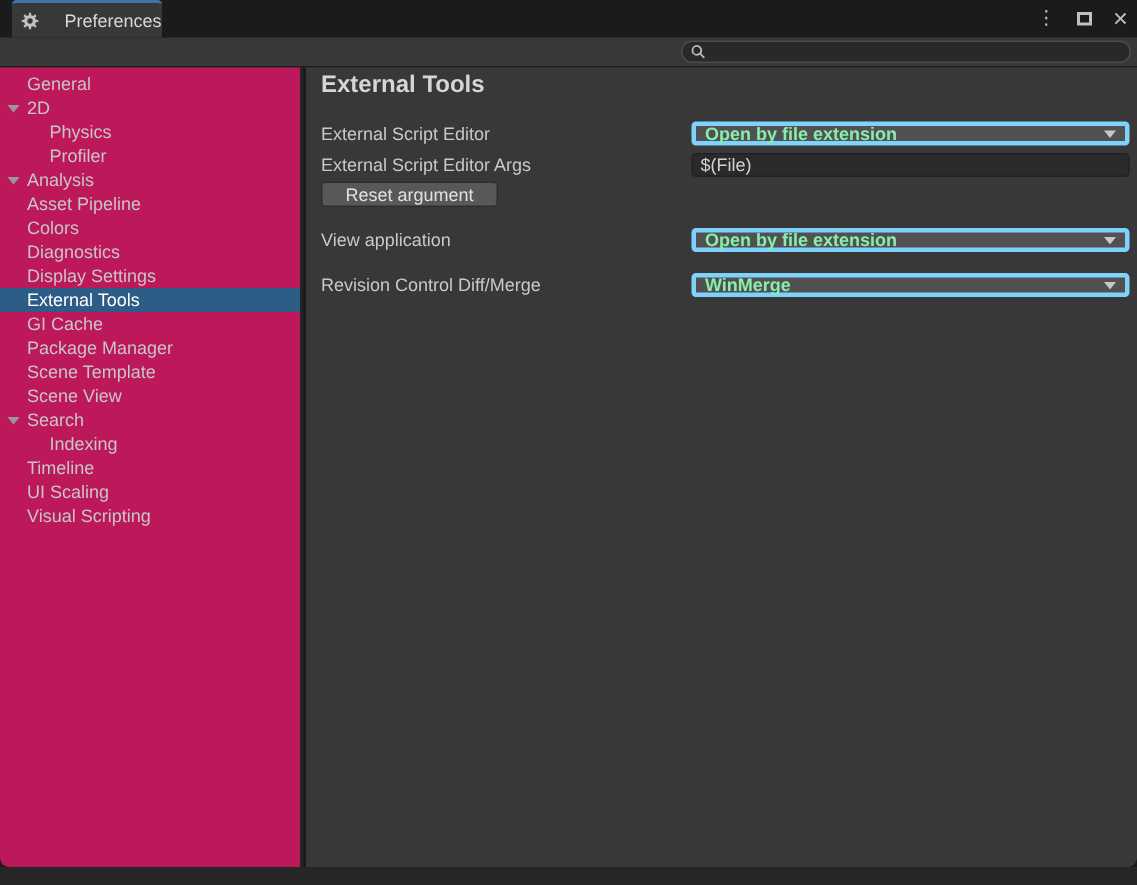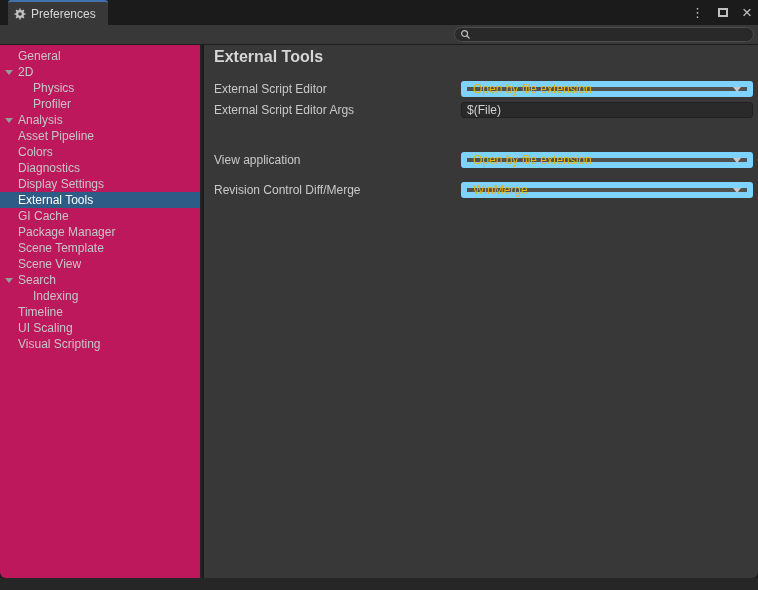--- a/index.html
+++ b/index.html
@@ -16,21 +16,21 @@
   
   .tabbar {
     position: absolute; top: 0; left: 0; width: 758px; height: 25px;
     background: #1b1b1b;
   }
   .tab {
     position: absolute; left: 8px; top: 0; width: 100px; height: 25px;
     background: #383838;
     border-top: 2px solid #4073ab;
     border-radius: 3px 3px 0 0;
-    display: flex; align-items: center; gap: 5px; padding-left: 6px;
+    display: flex; align-items: center; gap: 17px; padding-left: 6px;
     cursor: default;
   }
   .tab-label { color: #d8d8d8; font-size: 12px; }
   .gear { width: 12px; height: 12px; display: inline-block; }
   .win-controls {
     position: absolute; right: 6px; top: 0; height: 25px;
     display: flex; align-items: center; gap: 14px;
   }
   .wc { color: #c0c0c0; cursor: default; display: inline-flex; align-items: center; justify-content: center; }
   .wc.menu { font-size: 13px; font-family: "DejaVu Sans", sans-serif; }
@@ -101,24 +101,24 @@
     position: absolute; left: 10px; right: 5px; height: 16px;
     display: flex; align-items: flex-start;
   }
   .frow .flabel {
     width: 247px; color: #c9c9c9; font-size: 12px; line-height: 16px;
     flex: none;
   }
   .dropdown {
     flex: 1; height: 16px;
     background: #515151;
-    border: 6px solid #7dd3fc;
+    border: 3px solid #7dd3fc;
     border-radius: 3px;
     display: flex; align-items: center; justify-content: space-between;
-    padding: 0 6px; color: #eab308; cursor: default;
+    padding: 0 6px; color: #86efac; cursor: default; font-weight: bold;
   }
   .dd-arrow {
     width: 0; height: 0;
     border-left: 4px solid transparent;
     border-right: 4px solid transparent;
     border-top: 5px solid #c8c8c8;
   }
   .textfield {
     flex: 1; height: 16px;
     background: #2a2a2a;
@@ -215,20 +215,21 @@
         <span>Open by file extension</span>
         <span class="dd-arrow"></span>
       </div>
     </div>
 
     <div class="frow r-args">
       <div class="flabel">External Script Editor Args</div>
       <input class="textfield" value="$(File)" style="">
     </div>
 
+    <button class="reset-btn">Reset argument</button>
 
     <div class="frow r-image">
       <div class="flabel">View application</div>
       <div class="dropdown">
         <span>Open by file extension</span>
         <span class="dd-arrow"></span>
       </div>
     </div>
 
     <div class="frow r-diff">

